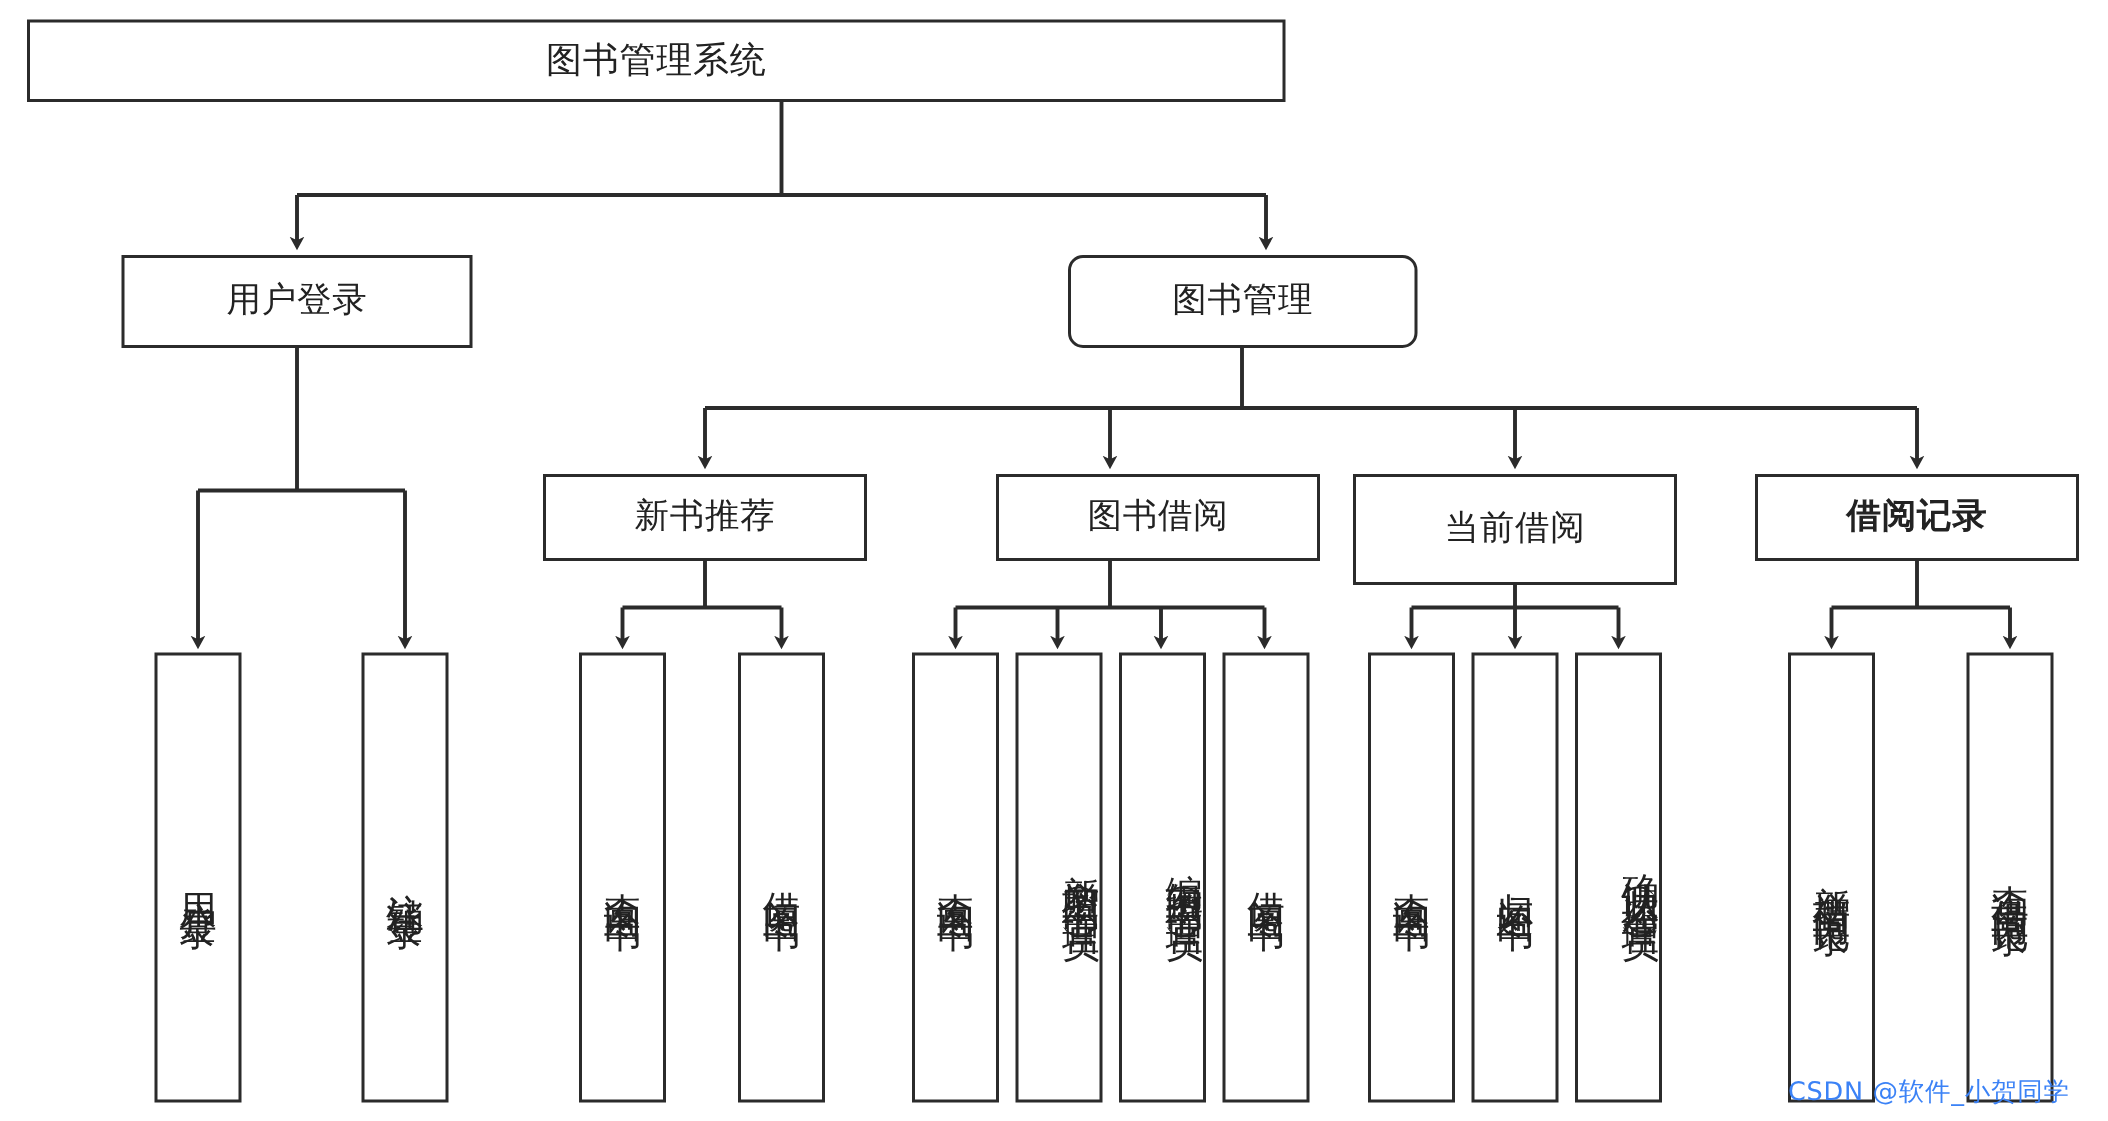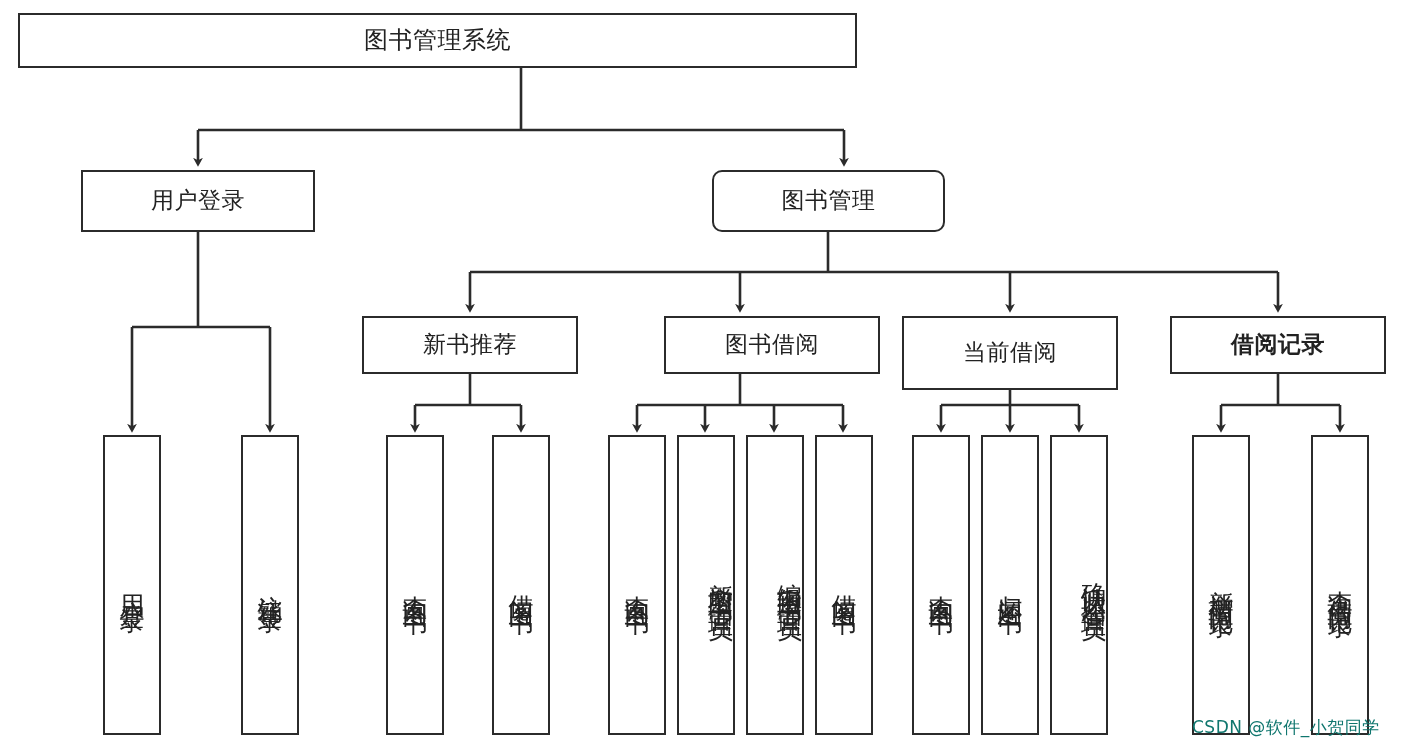--- a/index.html
+++ b/index.html
@@ -57,21 +57,21 @@
   }
   .node.vert.topalign {
     align-items: flex-start;
   }
   .node.vert.midalign {
     align-items: center;
   }
   .watermark {
     position: absolute;
     font-size: 17px;
-    color: #0f766e;
+    color: #3b82f6;
     letter-spacing: 0.5px;
     white-space: nowrap;
     font-family: "DejaVu Sans", "Liberation Sans", sans-serif;
   }
 </style>
 </head>
 <body>
 
 <div id="canvas">
 

